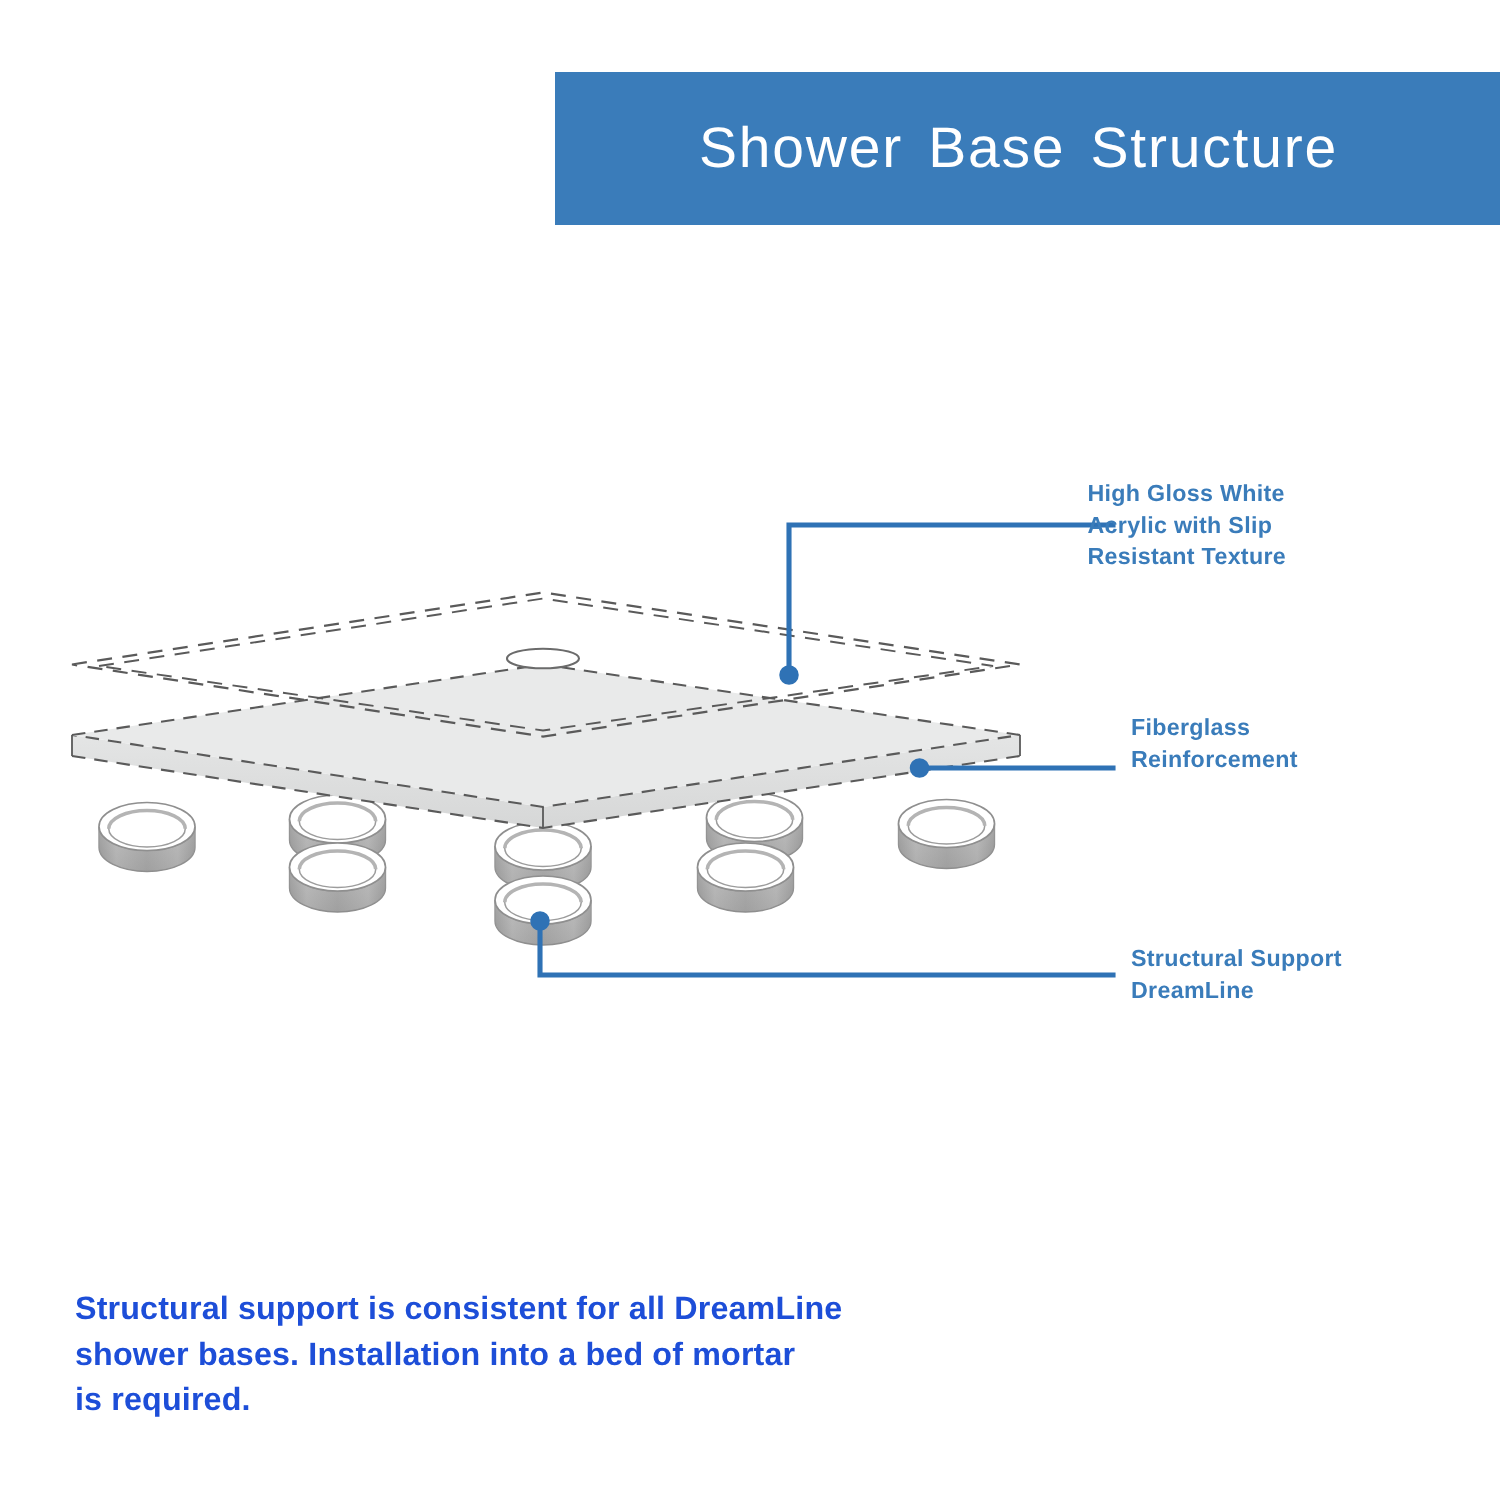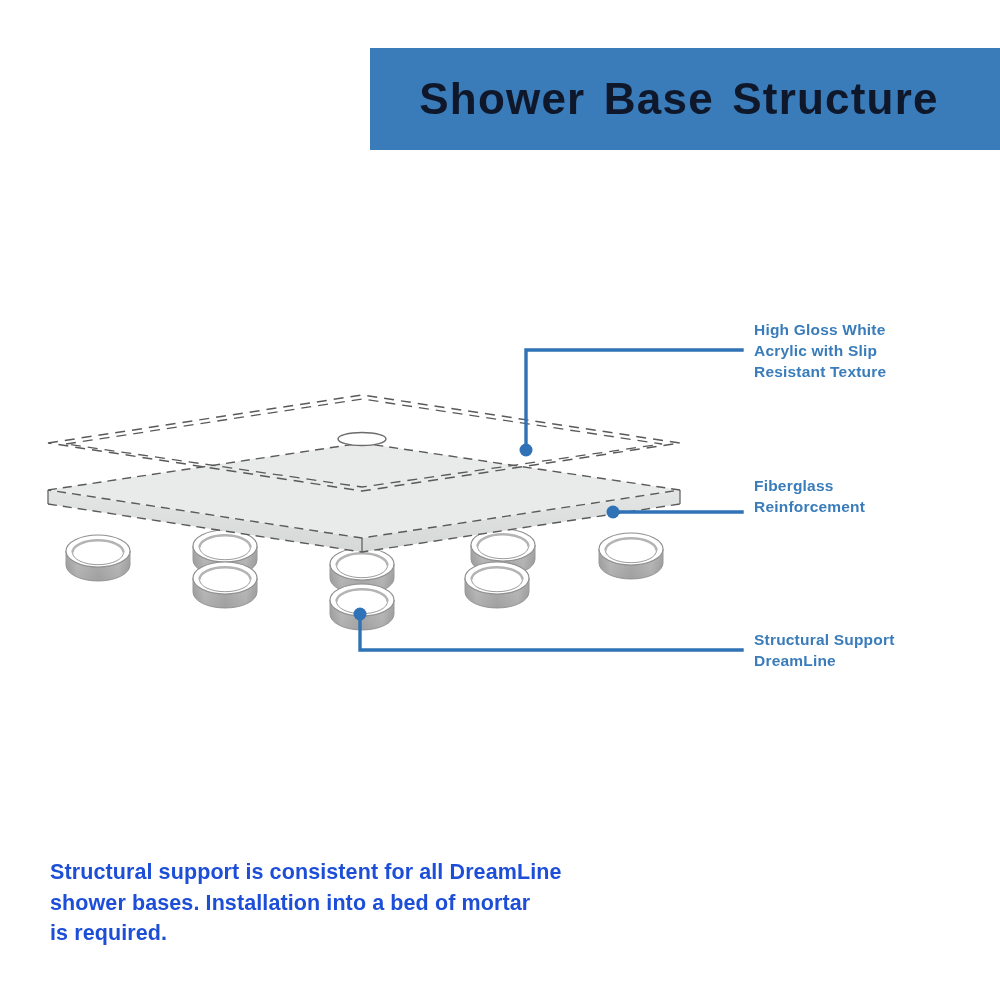--- a/index.html
+++ b/index.html
@@ -22,23 +22,23 @@
     left: 370px;
     top: 48px;
     width: 630px;
     height: 102px;
     background: #3a7cba;
     display: flex;
     align-items: center;
     justify-content: center;
   }
   #header-title {
-    color: #0f172a;
-    font-size: 44px;
-    font-weight: bold;
+    color: #ffffff;
+    font-size: 38px;
+    font-weight: normal;
     letter-spacing: 1.2px;
     white-space: nowrap;
     word-spacing: 5px;
     margin-right: 12px;
   }
 
   
   #diagram {
     position: absolute;
     left: 0;
@@ -50,21 +50,21 @@
   
   .callout-label {
     position: absolute;
     color: #3a7cba;
     font-size: 15.5px;
     font-weight: bold;
     line-height: 1.35;
     letter-spacing: 0.2px;
     white-space: pre-line;
   }
-  #label-acrylic  { left: 754px; top: 320px; width: 238px; }
+  #label-acrylic  { left: 725px; top: 320px; width: 238px; }
   #label-fiberglass { left: 754px; top: 476px; width: 238px; }
   #label-support  { left: 754px; top: 630px; width: 238px; }
 
   
   #caption {
     position: absolute;
     left: 50px;
     top: 857px;
     width: 640px;
     color: #1d4ed8;

